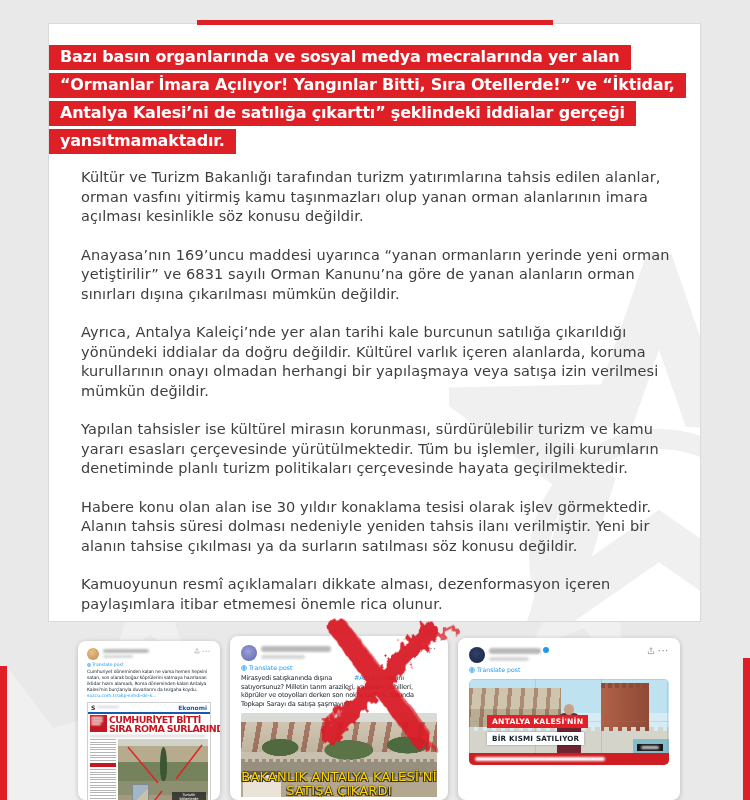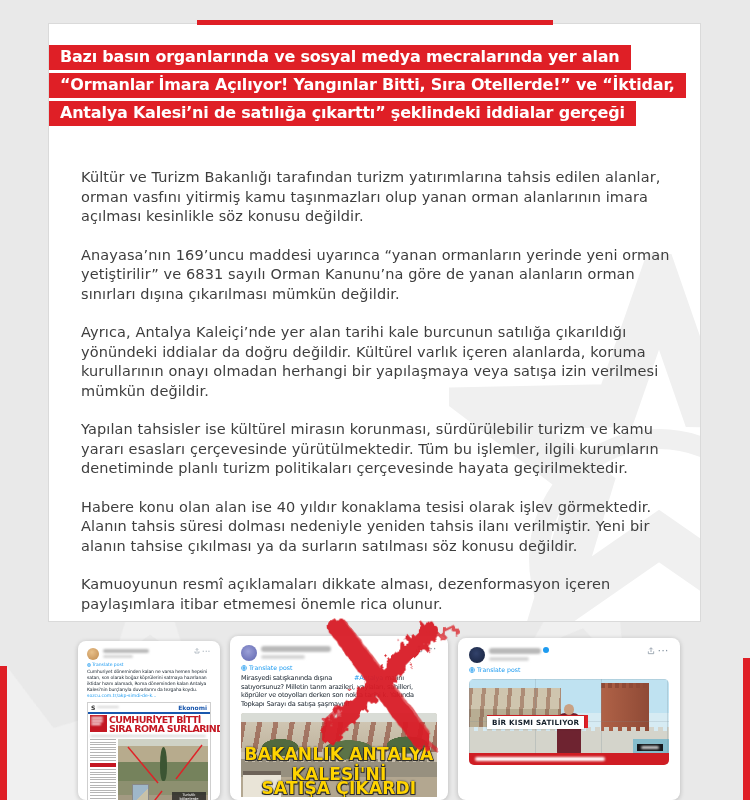--- a/index.html
+++ b/index.html
@@ -87,22 +87,22 @@
     background:linear-gradient(180deg,#cfc5b2,#c0b49e),repeating-linear-gradient(100deg,rgba(158,62,44,0.5) 0 5px,rgba(0,0,0,0) 5px 16px);background-blend-mode:multiply;}
   .photo2 .greens{position:absolute;left:0;top:26%;width:100%;height:30%;
     background:radial-gradient(ellipse 30px 14px at 20% 50%,#51693f 60%,transparent 62%),radial-gradient(ellipse 40px 16px at 55% 60%,#5c7347 60%,transparent 62%),radial-gradient(ellipse 34px 14px at 85% 40%,#4e6a41 60%,transparent 62%);}
   .photo2 .wall{position:absolute;left:0;top:54%;width:100%;height:22%;background:#97907f;
     border-top:3px solid transparent;
     background-clip:padding-box;}
   .photo2 .wall::before{content:"";position:absolute;left:0;top:-3px;width:100%;height:3px;
     background:repeating-linear-gradient(90deg,#97907f 0 4px,transparent 4px 7px);}
   .photo2 .ground{position:absolute;left:0;top:76%;width:100%;height:24%;background:#b3a790;}
   .photo2 .whitehouse{position:absolute;left:2px;bottom:0;width:38px;height:22px;background:#e9e4d7;border-top:4px solid #6d6358;}
-  .photo2 .cap{position:absolute;left:0;width:100%;text-align:center;font-weight:bold;color:#ffd400;
-    font-size:17px;letter-spacing:0.2px;text-shadow:0 0 2px #222,1px 1px 0 #333,-1px 1px 0 #333;}
+  .photo2 .cap{position:absolute;left:0;width:100%;text-align:center;font-weight:normal;color:#ffd400;
+    font-size:13px;letter-spacing:0.2px;text-shadow:0 0 2px #222,1px 1px 0 #333,-1px 1px 0 #333;}
   
   #tweet3 .tw-avatar{width:16px;height:16px;background:radial-gradient(circle at 45% 40%,#32426b,#16213c);}
   #tweet3 .tw-text{font-size:6.4px;line-height:9px;letter-spacing:-0.2px;margin-top:3px;}
   #tweet3 .translate{font-size:6.2px;margin-top:3px;}
   .verified{width:6px;height:6px;border-radius:50%;background:#1d9bf0;display:inline-block;margin-left:2px;}
   .tv{position:relative;margin-top:6px;width:200px;height:86px;border-radius:5px;overflow:hidden;
     background:linear-gradient(180deg,#bfe2f1 0 40%,#d6ebf3 40% 60%,#e3ede9 60% 100%);}
   .tv .grid{position:absolute;inset:0;background:
     repeating-linear-gradient(90deg,rgba(120,140,150,0.25) 0 1px,transparent 1px 66px),
     repeating-linear-gradient(180deg,rgba(120,140,150,0.2) 0 1px,transparent 1px 42px);}
@@ -111,21 +111,21 @@
   .tv .tower{position:absolute;right:10%;top:5%;width:24%;height:58%;background:linear-gradient(90deg,#b06247,#8f4a36);}
   .tv .tower::before{content:"";position:absolute;left:0;top:0;width:100%;height:5px;
     background:repeating-linear-gradient(90deg,#8f4a36 0 4px,transparent 4px 7px);}
   .tv .wallband{position:absolute;left:0;bottom:12px;width:100%;height:22px;background:#d4d4cb;}
   .tv .wallband::before{content:"";position:absolute;left:0;top:-4px;width:100%;height:4px;
     background:repeating-linear-gradient(90deg,#d4d4cb 0 5px,transparent 5px 9px);}
   .tv .sea{position:absolute;right:0;bottom:12px;width:18%;height:14px;background:#85bccb;}
   .tv .presenter-body{position:absolute;left:50%;bottom:10px;width:24px;height:42px;margin-left:-12px;border-radius:8px 8px 3px 3px;background:#6e2330;}
   .tv .presenter-head{position:absolute;left:50%;bottom:50px;width:10px;height:11px;margin-left:-5px;border-radius:50%;background:#c9a184;}
   .tv .chip-red{position:absolute;left:18px;top:36px;background:#e02127;color:#fff;font-weight:bold;font-size:7.6px;letter-spacing:0.2px;padding:2px 5px;}
-  .tv .chip-white{position:absolute;left:18px;top:37px;background:#fff;color:#15202b;font-weight:bold;font-size:7.2px;letter-spacing:0.2px;padding:2px 5px;box-shadow:0 0 2px rgba(0,0,0,0.3);}
+  .tv .chip-white{position:absolute;left:18px;top:53px;background:#fff;color:#15202b;font-weight:bold;font-size:7.2px;letter-spacing:0.2px;padding:2px 5px;box-shadow:0 0 2px rgba(0,0,0,0.3);}
   .tv .blacktag{position:absolute;right:6px;bottom:14px;width:26px;height:7px;background:#15171a;display:flex;align-items:center;justify-content:center;}
   .tv .ticker{position:absolute;left:0;bottom:0;width:100%;height:12px;background:#cf1d24;display:flex;align-items:center;padding:0 6px;box-sizing:border-box;}
   
   .spray-x{position:absolute;left:303px;top:614px;width:156px;height:140px;z-index:6;transform:rotate(2deg);}
 </style>
 </head>
 <body>
 
 <svg class="bg-stars" viewBox="0 0 750 260">
   <g fill="#f6f6f6" opacity="0.55">
@@ -143,28 +143,29 @@
     <g stroke="#f0f0f0" fill="none">
       <path stroke-width="24" transform="scale(1.8)" d="M0,-100 L23.5,-32.4 L95.1,-30.9 L38,12.4 L58.8,80.9 L0,40 L-58.8,80.9 L-38,12.4 L-95.1,-30.9 L-23.5,-32.4 Z"></path>
       <circle stroke-width="20" cx="0" cy="95" r="120"></circle>
     </g>
   </svg>
 
   <div class="banner">
     <div class="banner-line-wrap"><span class="banner-line">Bazı basın organlarında ve sosyal medya mecralarında yer alan</span></div>
     <div class="banner-line-wrap"><span class="banner-line">“Ormanlar İmara Açılıyor! Yangınlar Bitti, Sıra Otellerde!” ve “İktidar,</span></div>
     <div class="banner-line-wrap"><span class="banner-line">Antalya Kalesi’ni de satılığa çıkarttı” şeklindeki iddialar gerçeği</span></div>
+    <div class="banner-line-wrap"><span class="banner-line">yansıtmamaktadır.</span></div>
   </div>
 
   <div class="paras">
     <p>Kültür ve Turizm Bakanlığı tarafından turizm yatırımlarına tahsis edilen alanlar, orman vasfını yitirmiş kamu taşınmazları olup yanan orman alanlarının imara açılması kesinlikle söz konusu değildir.</p>
     <p>Anayasa’nın 169’uncu maddesi uyarınca “yanan ormanların yerinde yeni orman yetiştirilir” ve 6831 sayılı Orman Kanunu’na göre de yanan alanların orman sınırları dışına çıkarılması mümkün değildir.</p>
     <p>Ayrıca, Antalya Kaleiçi’nde yer alan tarihi kale burcunun satılığa çıkarıldığı yönündeki iddialar da doğru değildir. Kültürel varlık içeren alanlarda, koruma kurullarının onayı olmadan herhangi bir yapılaşmaya veya satışa izin verilmesi mümkün değildir.</p>
     <p>Yapılan tahsisler ise kültürel mirasın korunması, sürdürülebilir turizm ve kamu yararı esasları çerçevesinde yürütülmektedir. Tüm bu işlemler, ilgili kurumların denetiminde planlı turizm politikaları çerçevesinde hayata geçirilmektedir.</p>
-    <p>Habere konu olan alan ise 40 yıldır konaklama tesisi olarak işlev görmektedir. Alanın tahsis süresi dolması nedeniyle yeniden tahsis ilanı verilmiştir. Yeni bir alanın tahsise çıkılması ya da surların satılması söz konusu değildir.</p>
+    <p>Habere konu olan alan ise 30 yıldır konaklama tesisi olarak işlev görmektedir. Alanın tahsis süresi dolması nedeniyle yeniden tahsis ilanı verilmiştir. Yeni bir alanın tahsise çıkılması ya da surların satılması söz konusu değildir.</p>
     <p>Kamuoyunun resmî açıklamaları dikkate alması, dezenformasyon içeren paylaşımlara itibar etmemesi önemle rica olunur.</p>
   </div>
 </div>
 
 <div class="top-strip"></div>
 
 <div class="tweet-card" id="tweet1">
   <div class="tw-head">
     <div class="tw-avatar"></div>
     <div class="tw-headtext">

